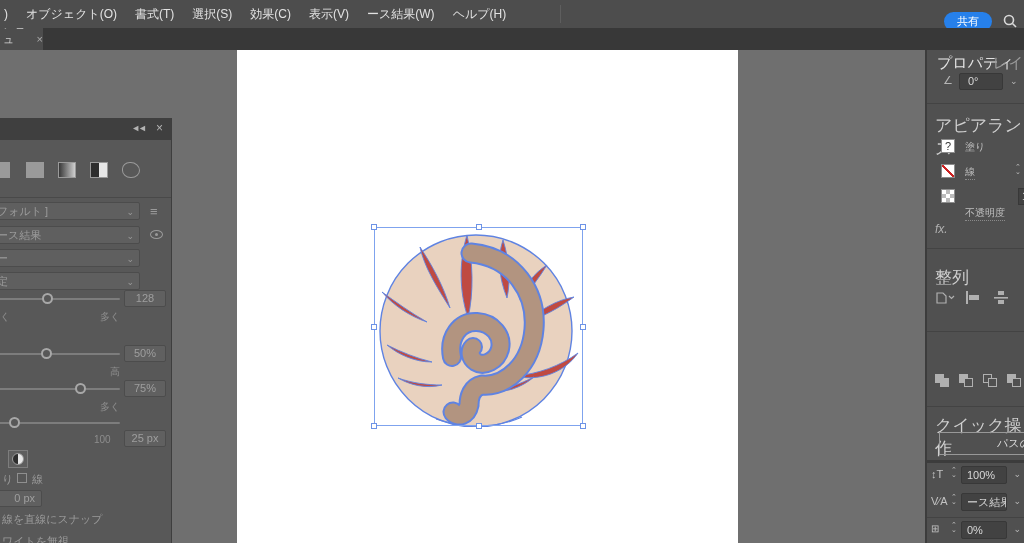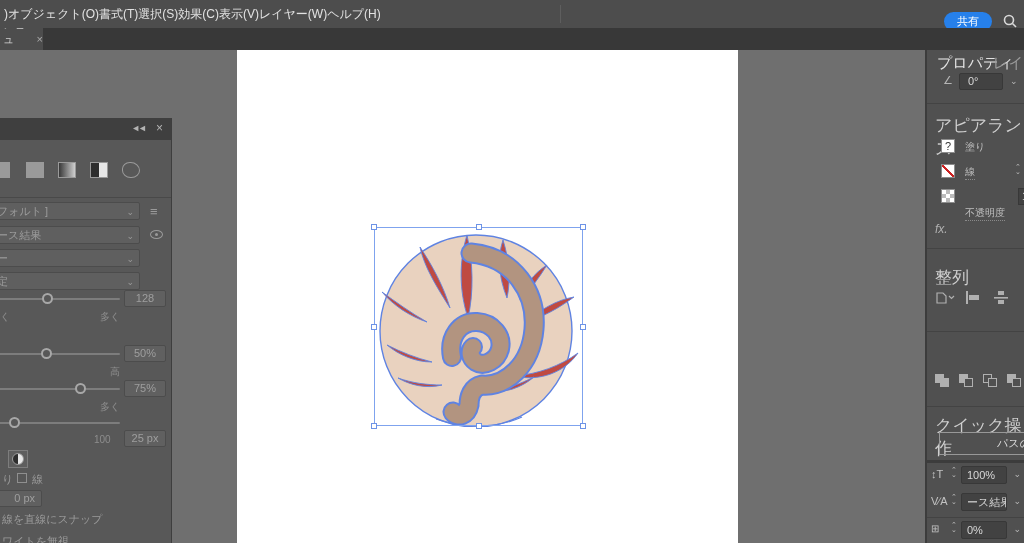--- a/index.html
+++ b/index.html
@@ -1,20 +1,20 @@
 <!DOCTYPE html>
 <html><head>
 <meta charset="utf-8">
 <style>
   * { margin:0; padding:0; box-sizing:border-box; }
   html,body { width:1024px; height:543px; overflow:hidden; font-family:"Liberation Sans",sans-serif; }
 
   
   #menubar { position:absolute; left:0; top:0; width:1024px; height:28px; background:#4d4d4d; display:flex; align-items:center; }
-  .menu-item { color:#e2e2e2; font-size:12px; white-space:nowrap; }
+  .menu-item { color:#e2e2e2; font-size:12px; margin-left:18px; white-space:nowrap; }
   .menu-item:first-child { margin-left:4px; }
   #menubar-right { position:absolute; right:6px; top:0; height:42px; display:flex; align-items:center; gap:10px; }
   #share-btn { background:#2680eb; color:#fff; font-size:11px; border:none; border-radius:11px; padding:4px 13px; line-height:1; }
   #menu-divider { position:absolute; left:560px; top:5px; width:1px; height:18px; background:#5e5e5e; }
 
   
   #tabbar { position:absolute; left:0; top:28px; width:1024px; height:22px; background:#383838; }
   #doc-tab { position:absolute; left:0; top:0; height:22px; width:43px; background:#4d4d4d; color:#cfcfcf; font-size:11px; display:flex; align-items:center; padding-left:3px; gap:8px; overflow:hidden; }
   #doc-tab .close { color:#aaa; font-size:11px; }
 
@@ -68,21 +68,21 @@
 </head>
 <body>
 
 <div id="menubar">
   <span class="menu-item">)</span>
   <span class="menu-item">オブジェクト(O)</span>
   <span class="menu-item">書式(T)</span>
   <span class="menu-item">選択(S)</span>
   <span class="menu-item">効果(C)</span>
   <span class="menu-item">表示(V)</span>
-  <span class="menu-item">レイヤー(W)</span>
+  <span class="menu-item">ース結果(W)</span>
   <span class="menu-item">ヘルプ(H)</span>
   <span id="menu-divider"></span>
   <span id="menubar-right">
     <button id="share-btn">共有</button>
     <svg width="16" height="16" viewBox="0 0 16 16">
       <circle cx="7" cy="7" r="4.5" fill="none" stroke="#d9d9d9" stroke-width="1.6"></circle>
       <line x1="10.5" y1="10.5" x2="14" y2="14" stroke="#d9d9d9" stroke-width="1.6"></line>
     </svg>
   </span>
 </div>

